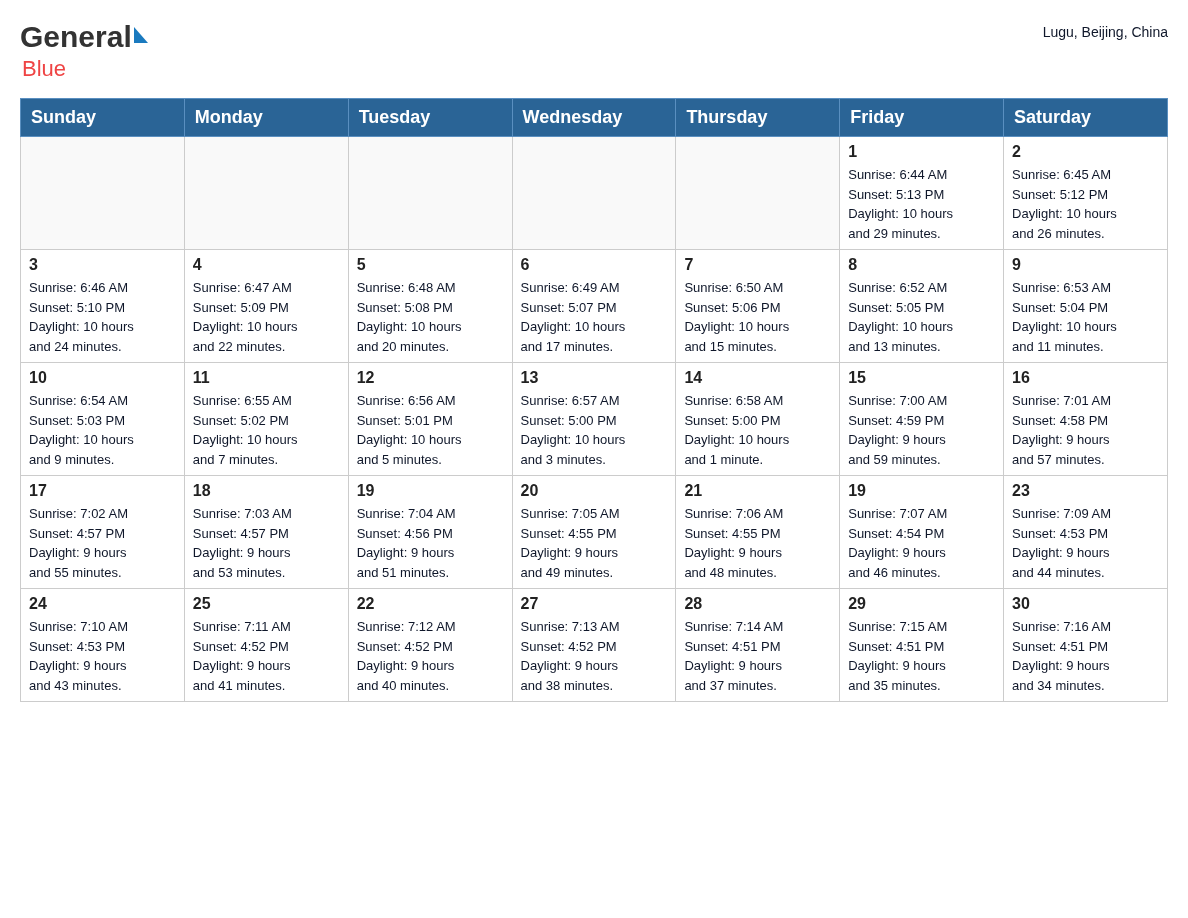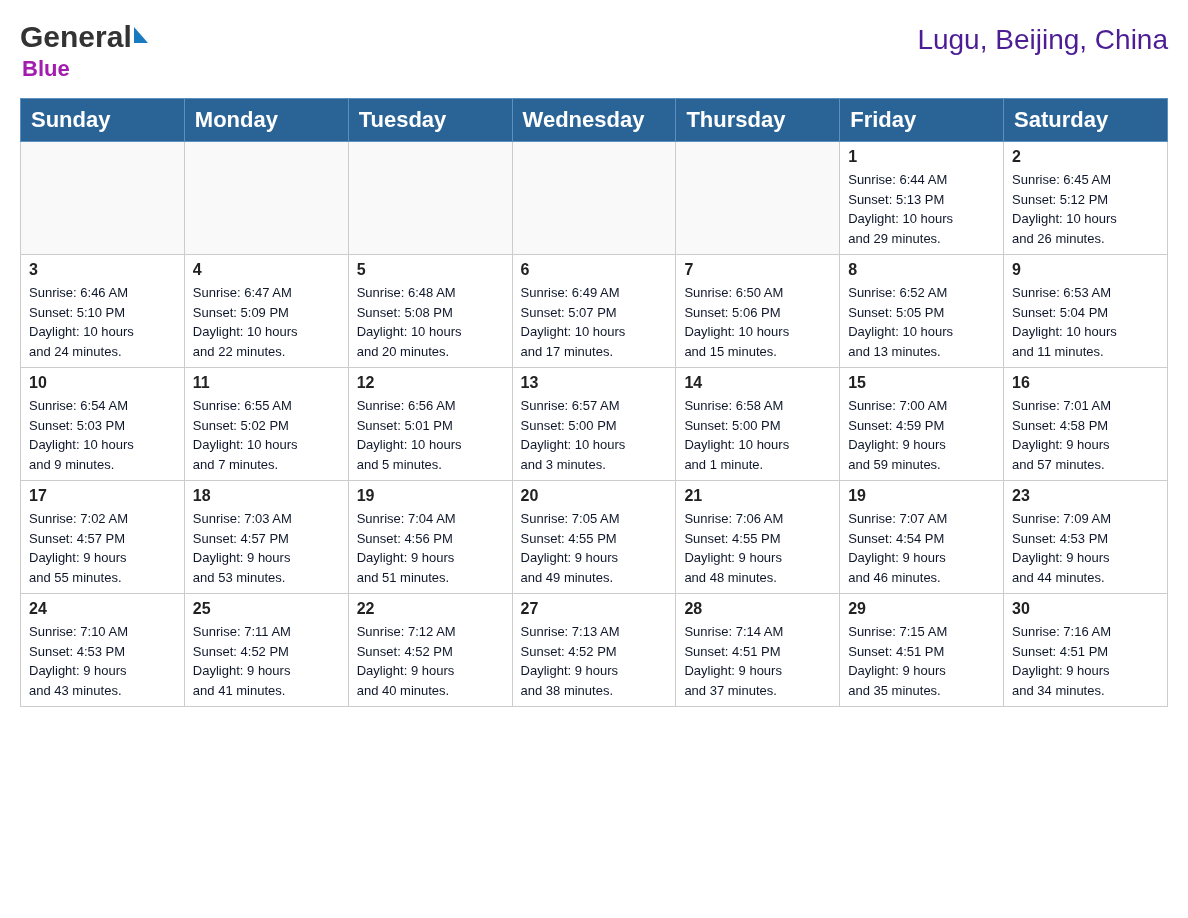--- a/index.html
+++ b/index.html
@@ -16,49 +16,49 @@
       align-items: flex-start;
       margin-bottom: 16px;
     }
     .logo-area {
       display: flex;
       flex-direction: column;
       align-items: flex-start;
       justify-content: center;
     }
     .logo-blue-text {
-      color: #a21caf;
+      color: #ef4444;
       font-size: 22px;
-      font-weight: bold;
+      font-weight: normal;
       margin-top: 2px;
       margin-left: 2px;
     }
     .title-area {
       text-align: right;
     }
     .main-title {
       font-size: 52px;
       font-weight: bold;
       color: #222;
       line-height: 1.1;
     }
     .subtitle {
-      font-size: 28px;
-      color: #4c1d95;
+      font-size: 14px;
+      color: #0f172a;
       margin-top: 4px;
     }
     .calendar {
       width: 100%;
       border-collapse: collapse;
       border: 1px solid #aaa;
     }
     .calendar th {
       background-color: #2a6496;
       color: #fff;
-      font-size: 22px;
+      font-size: 18px;
       font-weight: bold;
       padding: 8px 10px;
       text-align: left;
       border: 1px solid #5a8fc0;
     }
     .calendar td {
       border: 1px solid #ccc;
       vertical-align: top;
       padding: 6px 8px;
       width: 14.28%;

